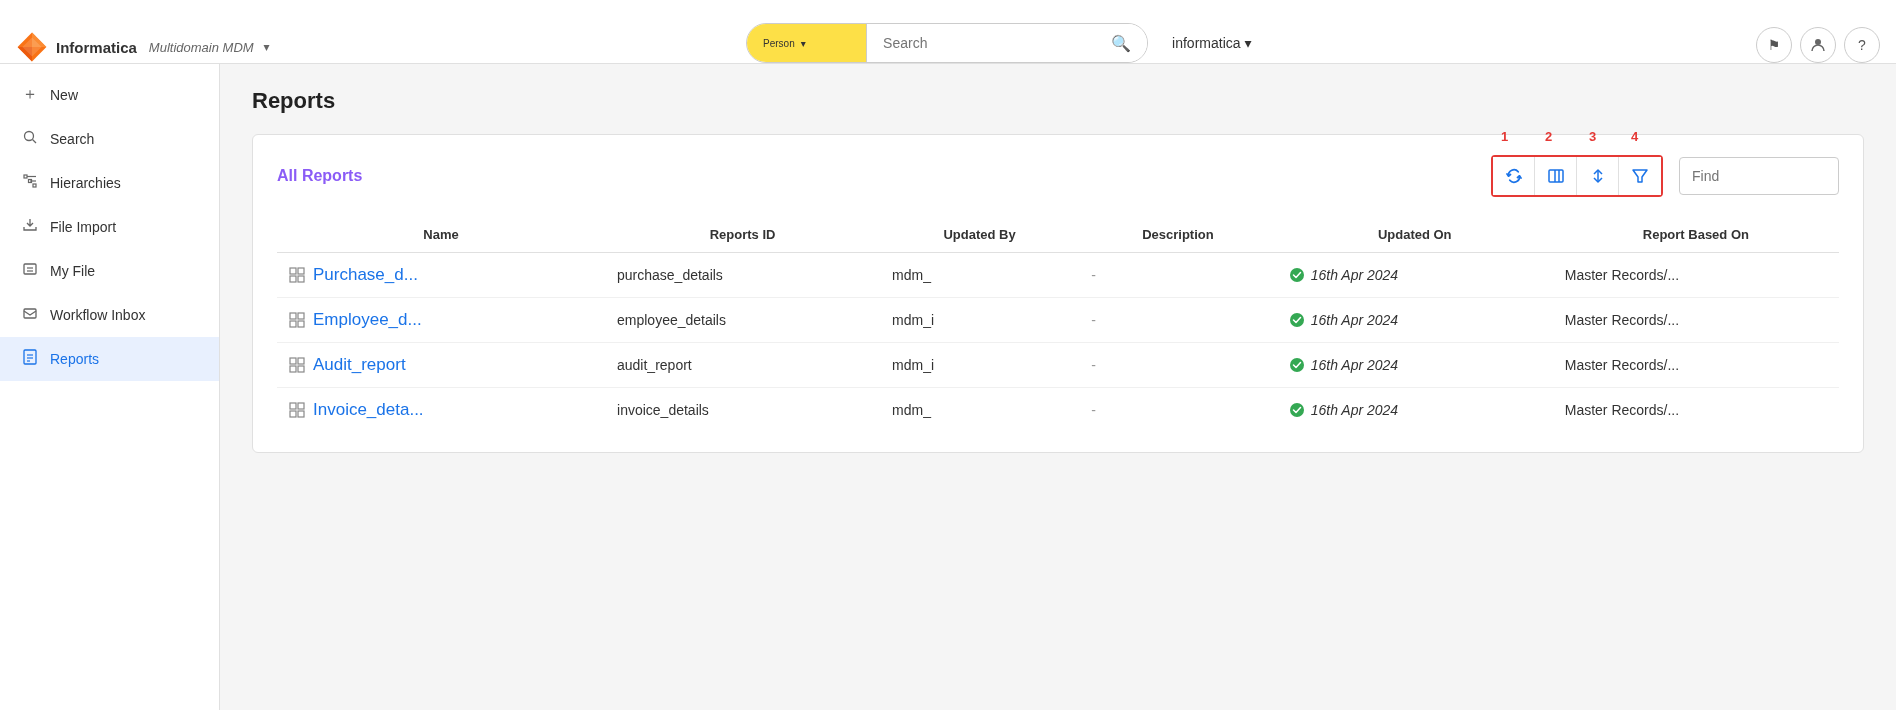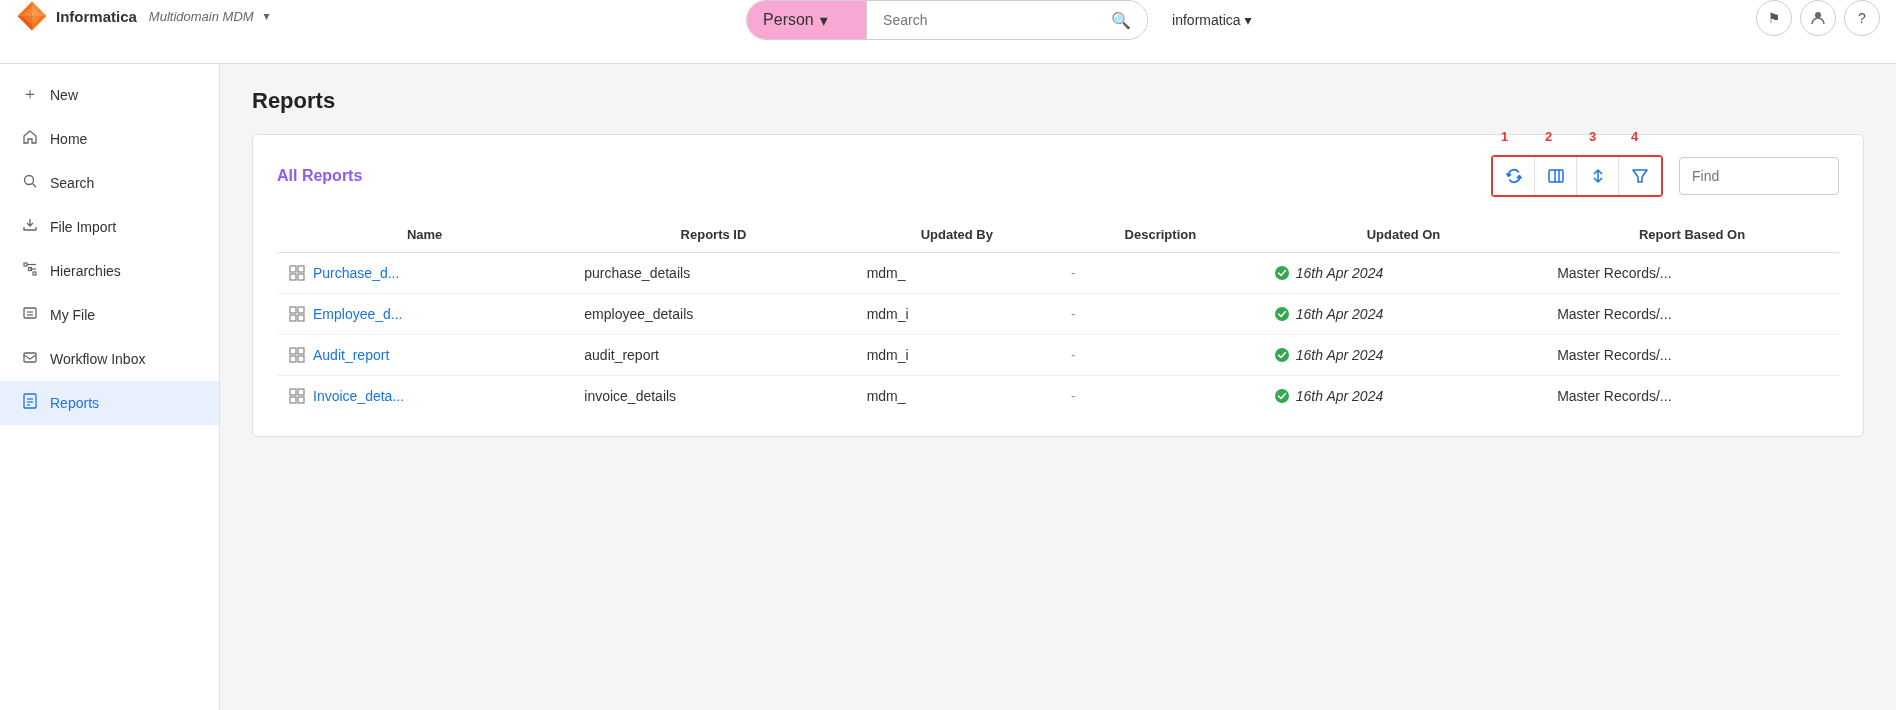--- a/index.html
+++ b/index.html
@@ -1,27 +1,27 @@
 <!DOCTYPE html>
 <html><head>
   <meta charset="utf-8">
   <style>
     * { box-sizing: border-box; margin: 0; padding: 0; }
     body { font-family: -apple-system, BlinkMacSystemFont, 'Segoe UI', Arial, sans-serif; background: #f5f5f5; height: 710px; overflow: hidden; }
 
     
     .header {
-      display: flex; align-items: flex-start; background: #fff; height: 64px;
+      display: flex; align-items: flex-end; background: #fff; height: 64px;
       padding: 0 16px; border-bottom: 1px solid #e0e0e0; position: fixed; top: 0; left: 0; right: 0; z-index: 100;
     }
     .header-logo { display: flex; align-items: center; gap: 8px; }
     .logo-diamond { width: 32px; height: 32px; }
     .header-center { flex: 1; display: flex; align-items: center; justify-content: center; gap: 0; }
     .search-container { display: flex; align-items: center; border: 1px solid #ccc; border-radius: 24px; overflow: hidden; height: 40px; }
-    .search-entity-select { display: flex; align-items: center; gap: 6px; padding: 0 16px; background: #f9a8d4; border-right: 1px solid #ccc; height: 100%; cursor: pointer; font-size: 16px; color: #333; min-width: 120px; }
+    .search-entity-select { display: flex; align-items: center; gap: 6px; padding: 0 16px; background: #fde047; border-right: 1px solid #ccc; height: 100%; cursor: pointer; font-size: 10px; color: #333; min-width: 120px; }
     .search-input-wrap { display: flex; align-items: center; gap: 8px; padding: 0 16px; background: #fff; height: 100%; min-width: 280px; }
     .search-input-field { border: none; outline: none; font-size: 14px; color: #333; width: 100%; }
     .search-icon-header { color: #666; }
     .tenant-selector { display: flex; align-items: center; gap: 4px; padding: 0 12px; font-size: 14px; color: #333; cursor: pointer; }
     .header-right { display: flex; align-items: center; gap: 8px; margin-left: 16px; }
     .header-btn { width: 36px; height: 36px; border-radius: 50%; border: 1px solid #ccc; background: #fff; display: flex; align-items: center; justify-content: center; cursor: pointer; color: #555; font-size: 14px; }
 
     
     .layout { display: flex; margin-top: 64px; height: calc(710px - 64px); }
 
@@ -49,21 +49,21 @@
     .ann3 { left: 96px; }
     .ann4 { left: 138px; }
     .find-input { margin-left: 8px; height: 38px; border: 1px solid #ccc; border-radius: 4px; padding: 0 12px; font-size: 14px; width: 160px; outline: none; color: #ef4444; }
 
     
     .reports-table { width: 100%; border-collapse: collapse; }
     .reports-table th { text-align: center; font-size: 13px; font-weight: 600; color: #333; padding: 10px 12px; border-bottom: 1px solid #e0e0e0; }
     .reports-table td { padding: 12px 12px; font-size: 14px; color: #333; border-bottom: 1px solid #f0f0f0; vertical-align: middle; }
     .reports-table tr:last-child td { border-bottom: none; }
     .report-name-cell { display: flex; align-items: center; gap: 8px; }
-    .report-link { color: #1a73e8; text-decoration: none; font-size: 14px; }
+    .report-link { color: #1a73e8; text-decoration: none; font-size: 17px; }
     .updated-on-cell { display: flex; align-items: flex-start; gap: 6px; font-style: italic; }
     .dash { color: #999; }
   </style>
 </head>
 <body>
 
 <header class="header">
   <div class="header-logo">
 
     <svg class="logo-diamond" viewBox="0 0 40 40">
@@ -110,54 +110,46 @@
 
   <nav class="sidebar">
 
     <div class="sidebar-item">
       <span class="sidebar-icon">＋</span>
       <span>New</span>
     </div>
     <div class="sidebar-item">
       <span class="sidebar-icon">
         <svg width="16" height="16" viewBox="0 0 16 16">
-            <path d="M8 2L2 7v7h4v-4h4v4h4V7z" fill="none" stroke="#666" stroke-width="1.3"></path>
-          </svg>
-      </span>
-      <span>Home</span>
-    </div>
-    <div class="sidebar-item">
-      <span class="sidebar-icon">
-        <svg width="16" height="16" viewBox="0 0 16 16">
             <circle cx="7" cy="7" r="4.5" fill="none" stroke="#666" stroke-width="1.3"></circle>
             <line x1="10.5" y1="10.5" x2="14" y2="14" stroke="#666" stroke-width="1.3"></line>
           </svg>
       </span>
       <span>Search</span>
-    </div>
-    <div class="sidebar-item">
-      <span class="sidebar-icon">
-        <svg width="16" height="16" viewBox="0 0 16 16">
-            <path d="M14 10v3H2v-3" fill="none" stroke="#666" stroke-width="1.3"></path>
-            <path d="M8 2v7M5 6l3 3 3-3" fill="none" stroke="#666" stroke-width="1.3"></path>
-          </svg>
-      </span>
-      <span>File Import</span>
     </div>
     <div class="sidebar-item">
       <span class="sidebar-icon">
         <svg width="16" height="16" viewBox="0 0 16 16">
             <rect x="2" y="2" width="3" height="3" fill="none" stroke="#666" stroke-width="1.2"></rect>
             <rect x="6.5" y="6.5" width="3" height="3" fill="none" stroke="#666" stroke-width="1.2"></rect>
             <rect x="11" y="11" width="3" height="3" fill="none" stroke="#666" stroke-width="1.2"></rect>
             <line x1="5" y1="3.5" x2="14" y2="3.5" stroke="#666" stroke-width="1.2"></line>
             <line x1="8" y1="8" x2="14" y2="8" stroke="#666" stroke-width="1.2"></line>
           </svg>
       </span>
       <span>Hierarchies</span>
+    </div>
+    <div class="sidebar-item">
+      <span class="sidebar-icon">
+        <svg width="16" height="16" viewBox="0 0 16 16">
+            <path d="M14 10v3H2v-3" fill="none" stroke="#666" stroke-width="1.3"></path>
+            <path d="M8 2v7M5 6l3 3 3-3" fill="none" stroke="#666" stroke-width="1.3"></path>
+          </svg>
+      </span>
+      <span>File Import</span>
     </div>
     <div class="sidebar-item">
       <span class="sidebar-icon">
         <svg width="16" height="16" viewBox="0 0 16 16">
             <rect x="2" y="3" width="12" height="10" rx="1" fill="none" stroke="#666" stroke-width="1.3"></rect>
             <line x1="5" y1="7" x2="11" y2="7" stroke="#666" stroke-width="1.2"></line>
             <line x1="5" y1="10" x2="11" y2="10" stroke="#666" stroke-width="1.2"></line>
           </svg>
       </span>
       <span>My File</span>

